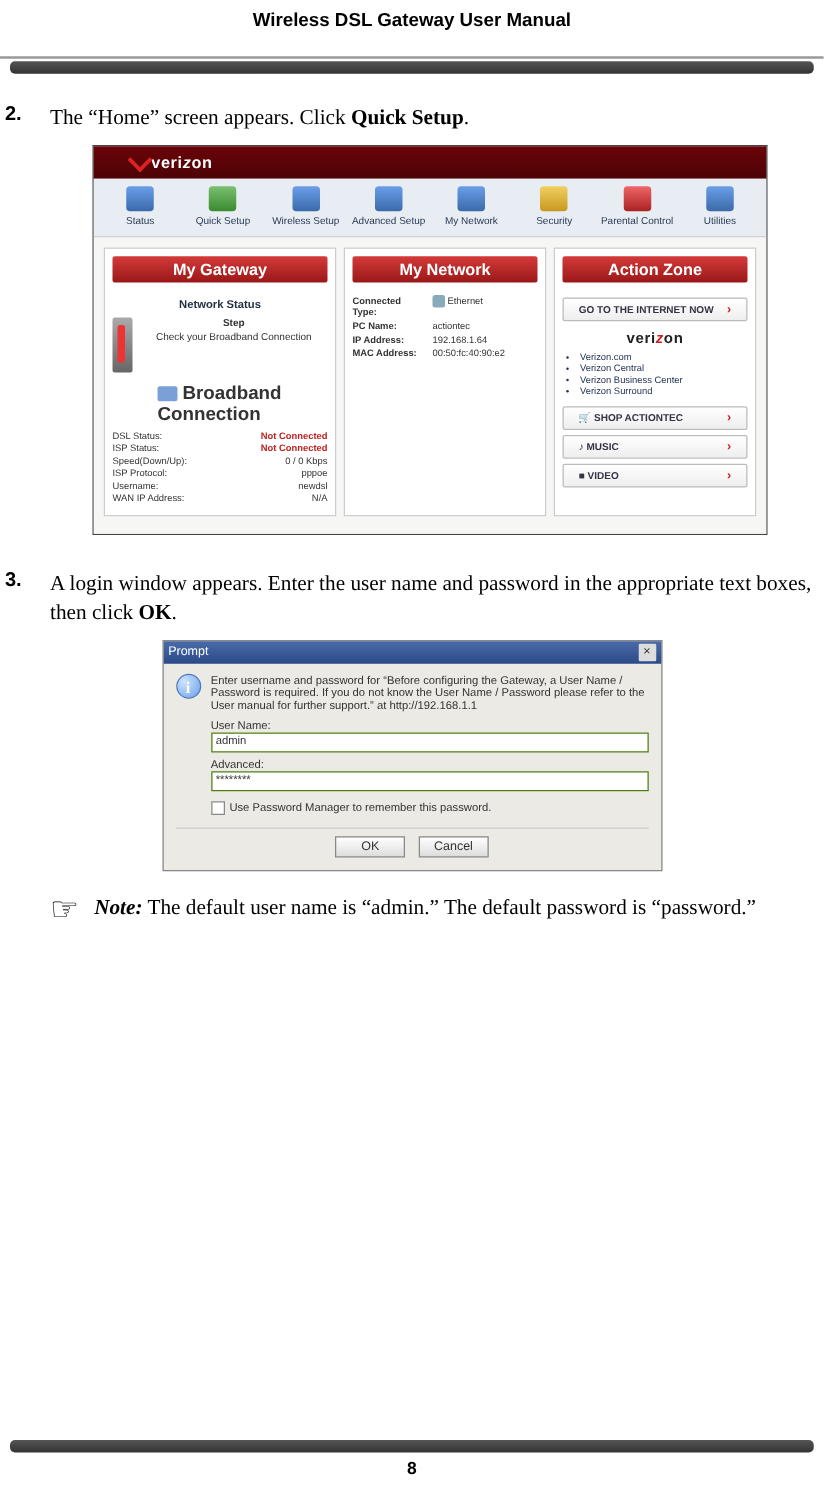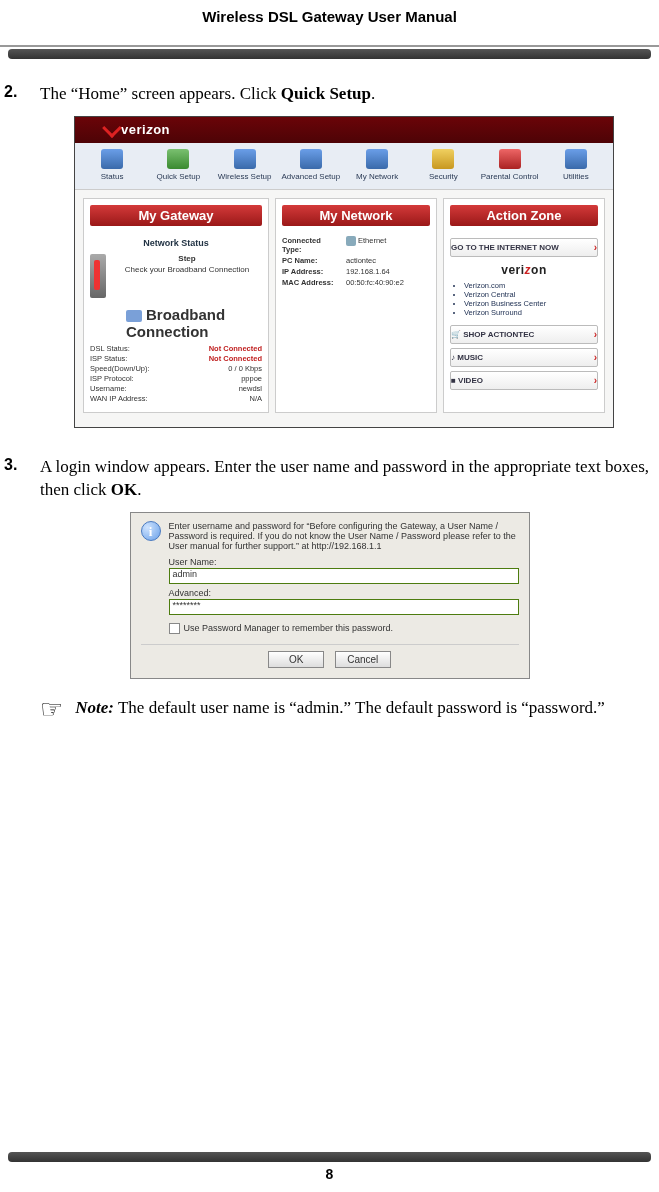--- a/index.html
+++ b/index.html
@@ -131,21 +131,21 @@
   .bb-title { font-weight: bold; font-size: 15px; margin: 8px 0 4px 0; padding-left: 36px; }
   .bb-icon { display:inline-block; width:16px; height:12px; background:#7aa0d8; border-radius:2px; margin-right:4px; vertical-align:middle; }
   .kv { display: flex; justify-content: space-between; font-size: 7.5px; margin: 1px 0; }
   .kv .v.red { color: #c02020; font-weight: bold; }
 
   .panel2-row { display:flex; gap:4px; font-size:7.5px; margin:2px 0; }
   .panel2-row .k { flex: 0 0 60px; font-weight: bold; }
   .eth-ico { width:10px;height:10px;background:#8ab;display:inline-block;border-radius:2px;margin-right:2px;vertical-align:middle; }
 
   .az-btn {
-    border:1px solid #bbb; border-radius:2px; padding:3px 0;
+    border:1px solid #bbb; border-radius:2px; padding:3px 12px;
     display:flex; align-items:center; justify-content:space-between;
     font-size:8px; font-weight:bold; color:#334; margin:4px 0;
     background:linear-gradient(#fff,#eee);
   }
   .az-btn .chev { color:#c22; font-size:10px; }
   .az-logo { text-align:center; margin:6px 0 4px 0; }
   .az-logo .vz-logo { color:#222; font-size:12px; }
   .az-list { font-size:7.5px; color:#235; margin:4px 0 8px 6px; }
   .az-list li { list-style: disc; margin-left: 8px; }
 
@@ -329,20 +329,24 @@
   </div>
 
   <div class="step">
     <div class="step-num">3.</div>
     <div class="step-text">
       <span> A login window appears. Enter the user name and password in the appropriate text boxes, then click </span><span class="bold">OK</span><span>.</span>
     </div>
   </div>
 
   <div class="fig2">
+    <div class="tbar">
+      <span>Prompt</span>
+      <span class="xbtn">×</span>
+    </div>
     <div class="body">
       <div class="msgrow">
         <div class="info-ico">i</div>
         <div>Enter username and password for “Before configuring the Gateway, a User Name / Password is required. If you do not know the User Name / Password please refer to the User manual for further support.” at http://192.168.1.1</div>
       </div>
       <div style="margin-left:28px">
         <label>User Name:</label>
         <div class="inp">admin</div>
         <label>Advanced:</label>
         <div class="inp">********</div>

